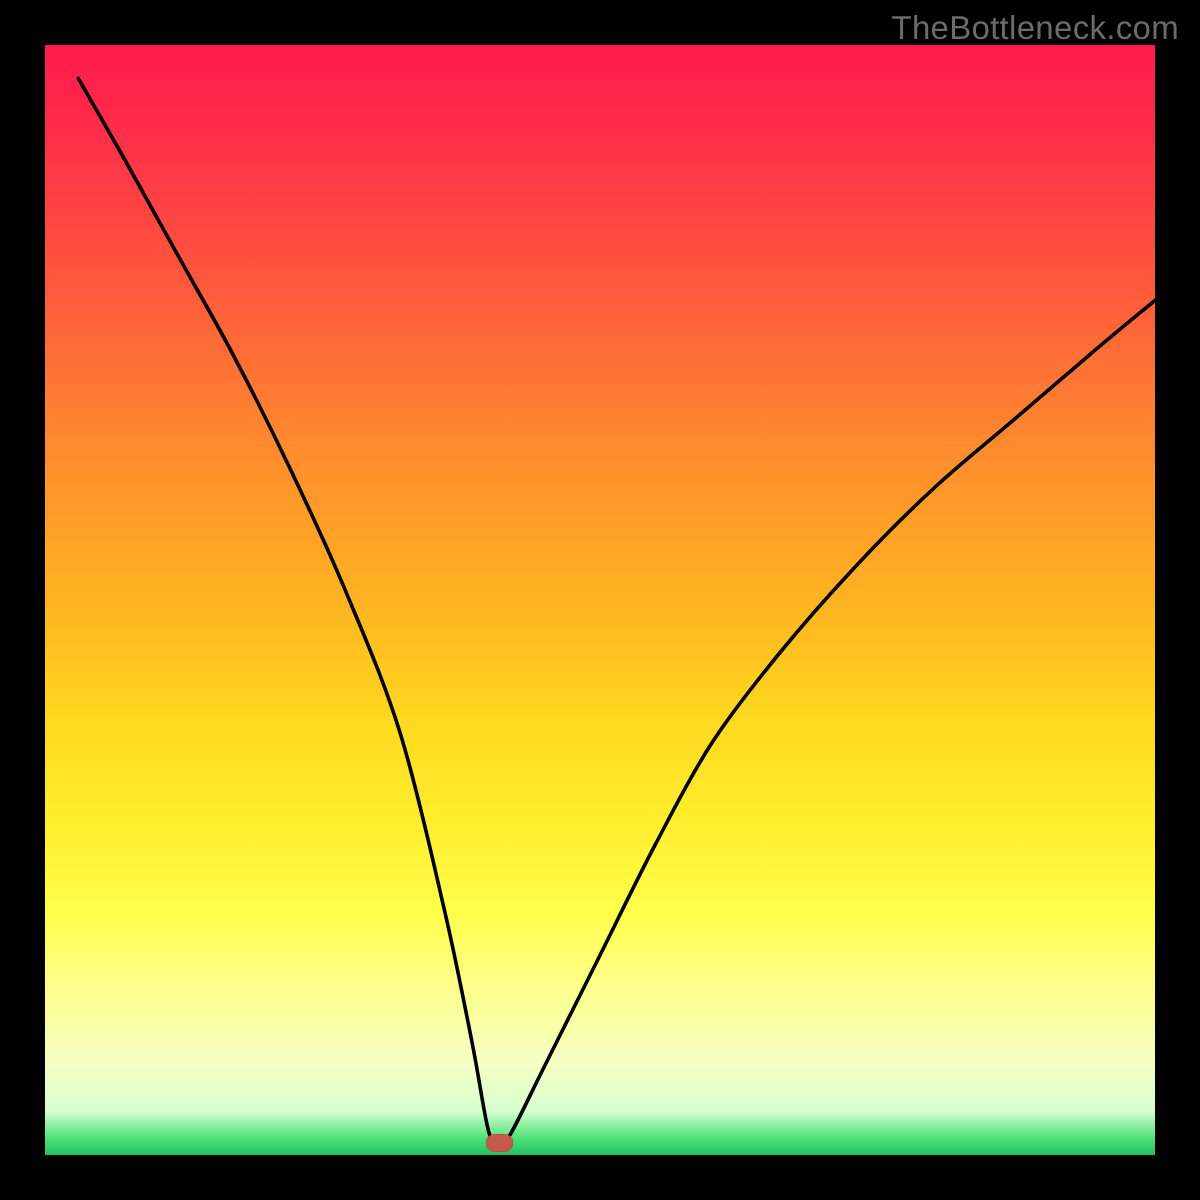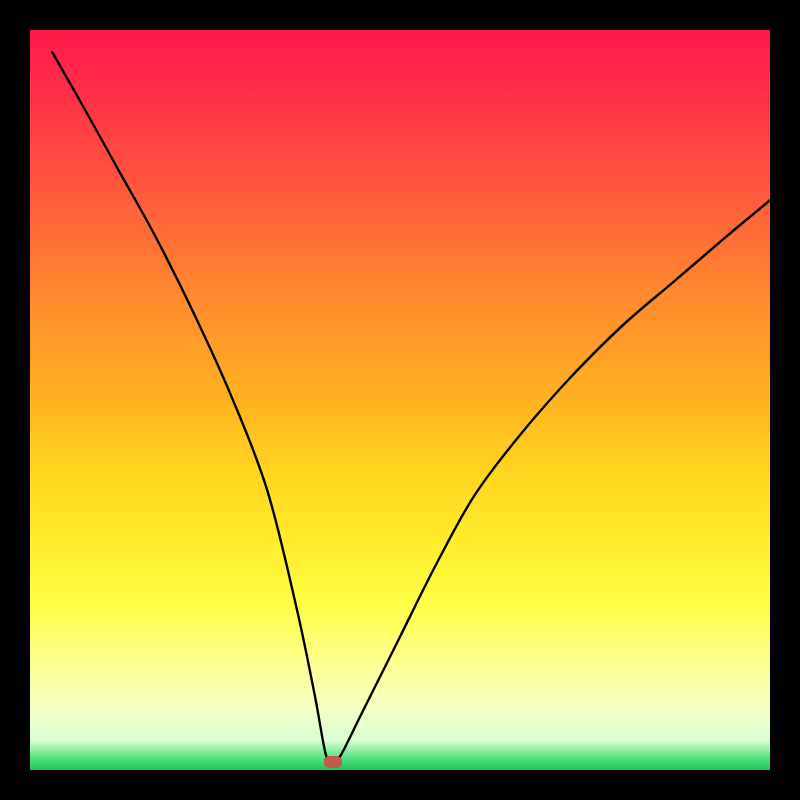--- a/index.html
+++ b/index.html
@@ -71,20 +71,21 @@
     transform: translate(-50%, -50%);
     z-index: 4;
     box-shadow: 0 0 0 0.3px rgba(0,0,0,0.15) inset;
   }
 </style>
 </head>
 <body>
 
 <div class="frame">
 
+  <div class="watermark">TheBottleneck.com</div>
 
   <div class="plot-area">
     <div class="gradient"></div>
 
     <svg class="curve" viewBox="0 0 740 740" preserveAspectRatio="none">
       <path id="curve-path" d="M 22.2 22.2 C 27.1 30.8, 40.7 54.3, 51.8 74.0 C 62.9 93.7, 76.5 118.4, 88.8 140.6 C 101.1 162.8, 113.5 183.8, 125.8 207.2 C 138.1 230.6, 150.5 255.3, 162.8 281.2 C 175.1 307.1, 187.5 333.0, 199.8 362.6 C 212.1 392.2, 225.7 423.0, 236.8 458.8 C 247.9 494.6, 258.4 542.7, 266.4 577.2 C 274.4 611.7, 280.0 641.3, 284.9 666.0 C 289.8 690.7, 292.9 714.3, 296.0 725.2 C 299.1 736.1, 300.9 731.1, 303.4 731.1 C 305.9 731.1, 305.9 733.6, 310.8 725.2 C 315.7 716.8, 323.1 700.5, 333.0 680.8 C 342.9 661.1, 357.7 631.5, 370.0 606.8 C 382.3 582.1, 394.7 556.2, 407.0 532.8 C 419.3 509.4, 430.4 487.2, 444.0 466.2 C 457.6 445.2, 472.4 426.7, 488.4 407.0 C 504.4 387.3, 522.9 366.3, 540.2 347.8 C 557.5 329.3, 574.7 312.0, 592.0 296.0 C 609.3 280.0, 626.5 266.4, 643.8 251.6 C 661.1 236.8, 679.6 220.8, 695.6 207.2 C 711.6 193.6, 732.6 176.4, 740.0 170.2" fill="none" stroke="#000" stroke-width="2.4" stroke-linecap="round" stroke-linejoin="round"></path>
     </svg>
 
     <div class="marker" style="left: 303px; top: 732px;"></div>
   </div>

